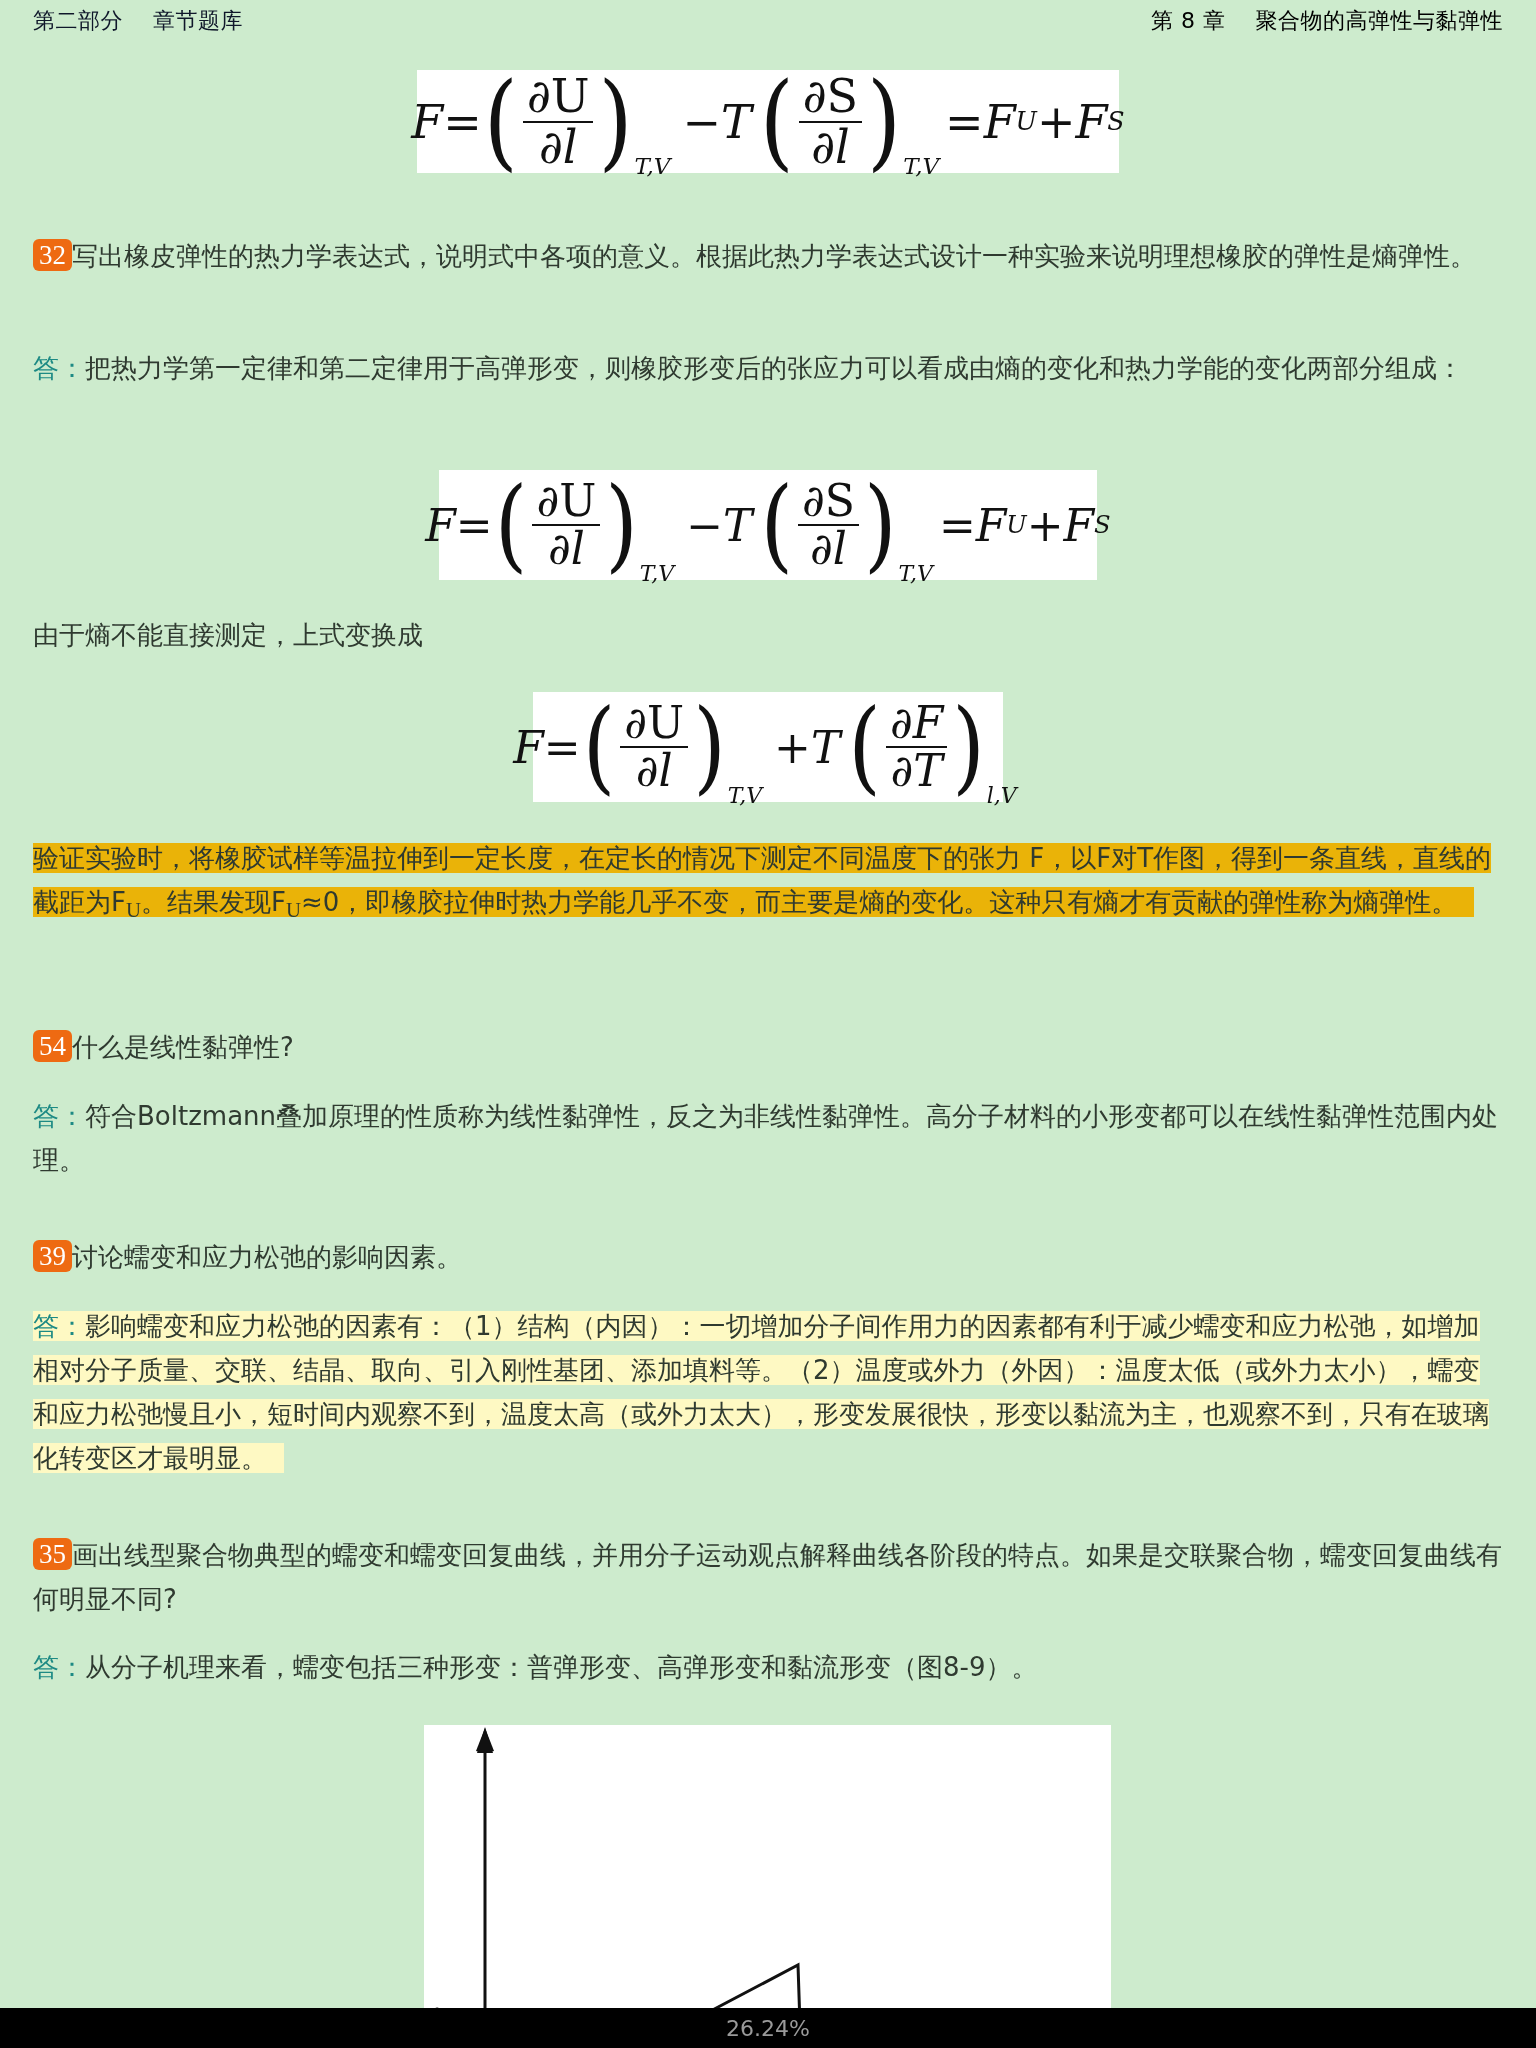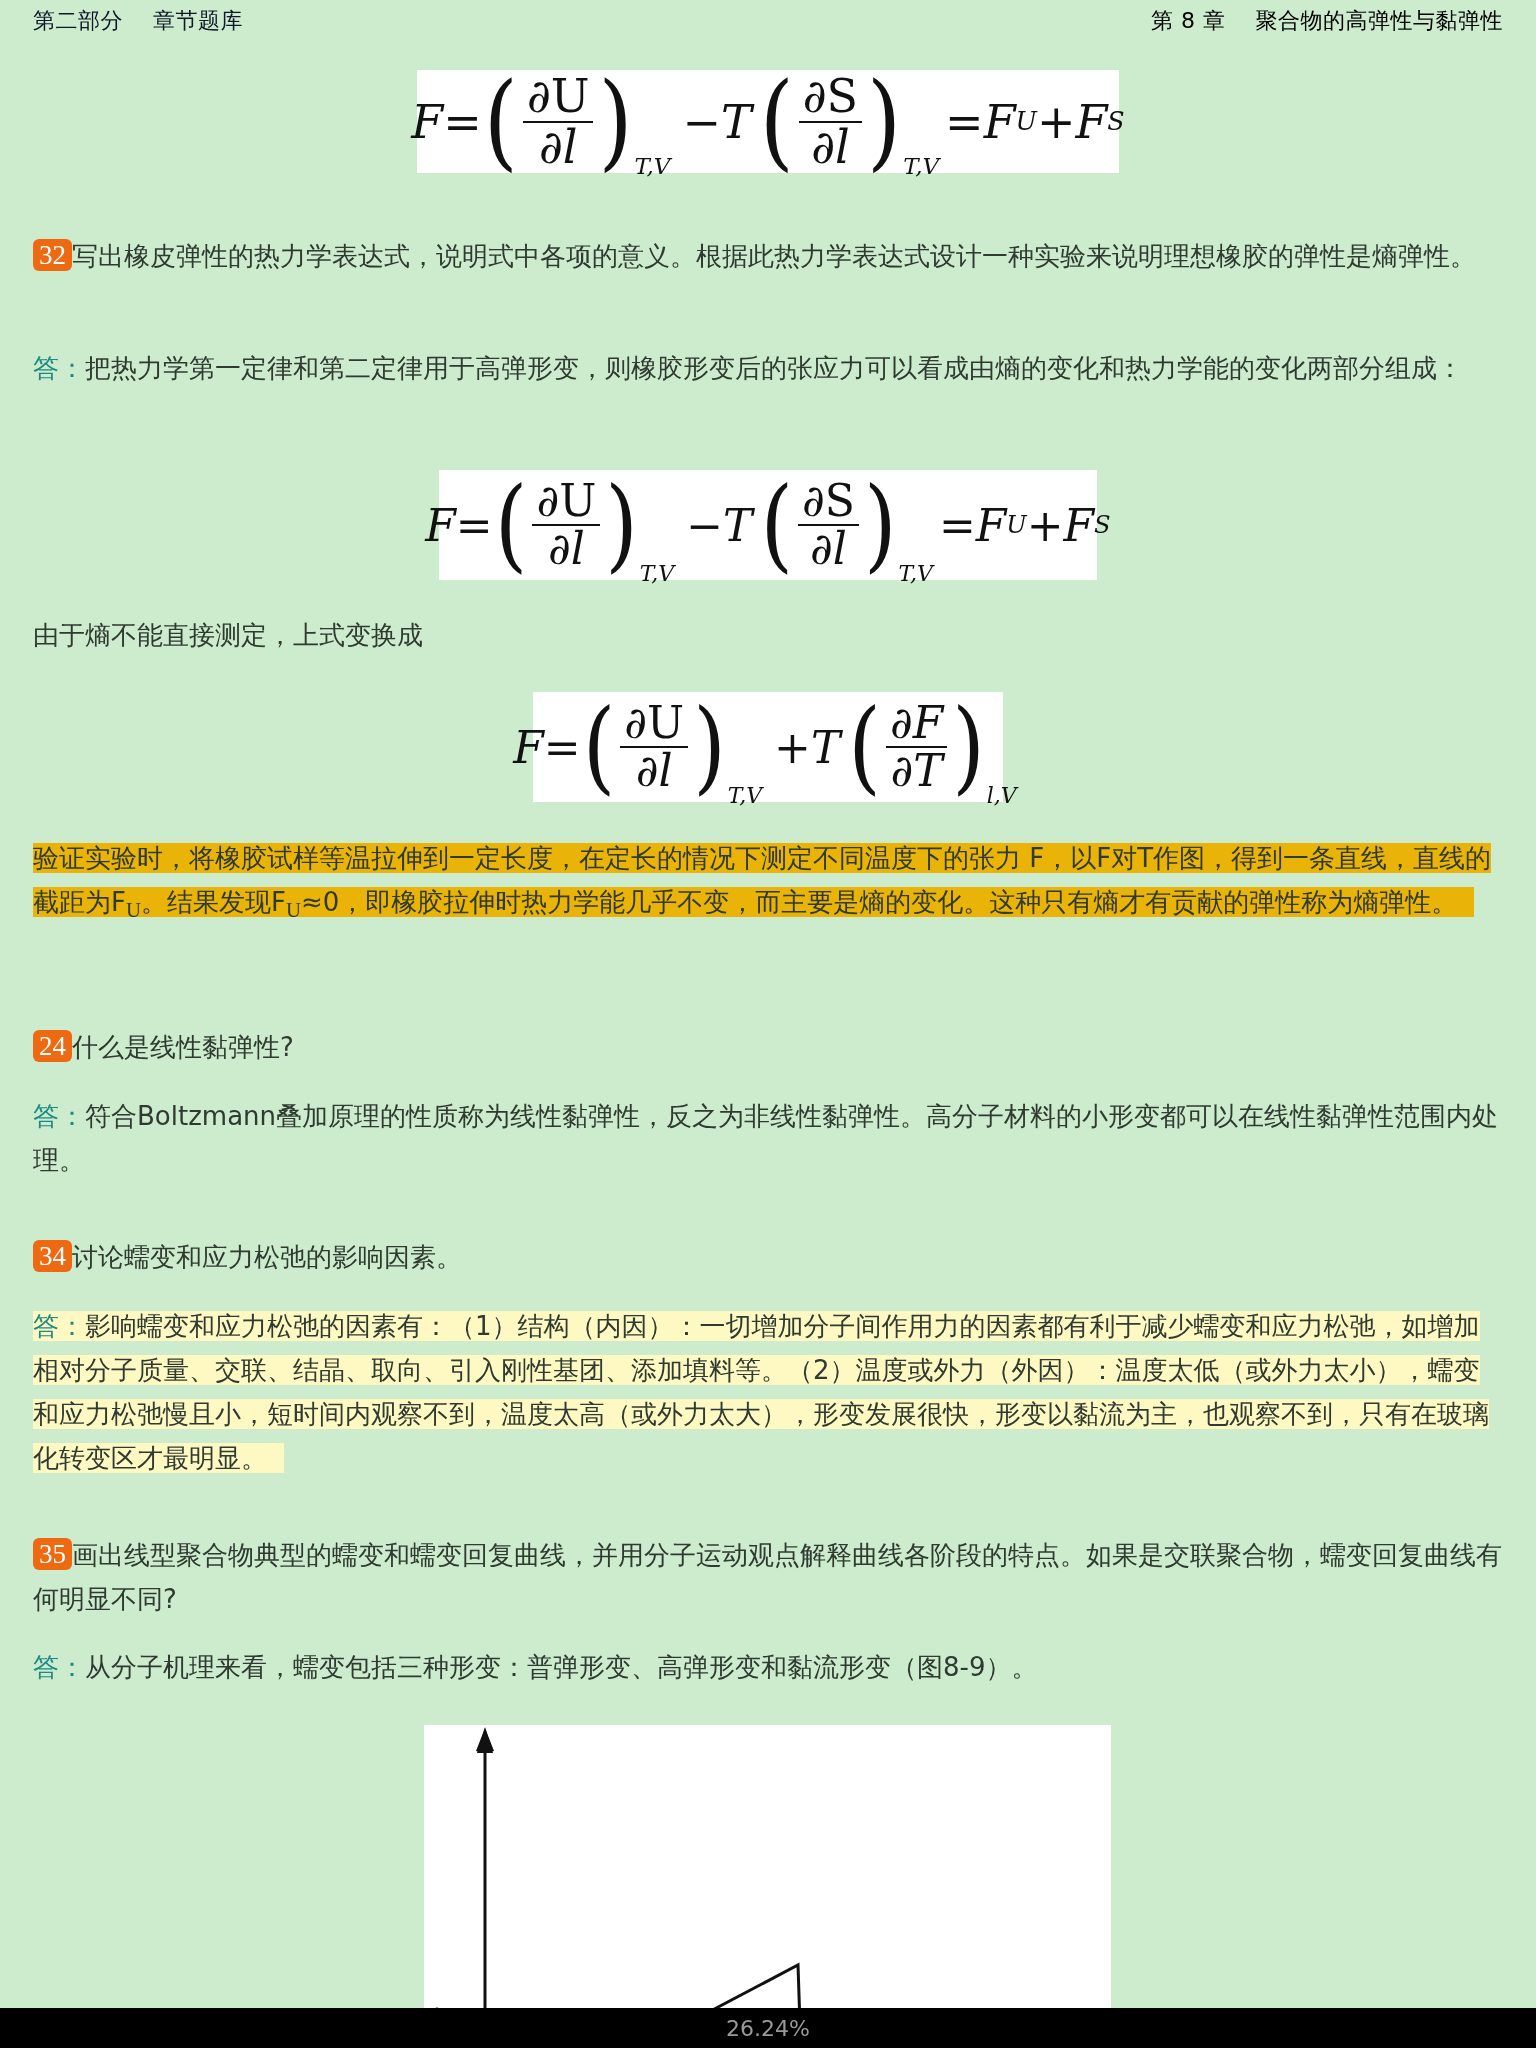--- a/index.html
+++ b/index.html
@@ -134,28 +134,28 @@
     </span>
   <span class="paren">)</span>
     <span class="sub">l,V</span>
 </div>
 
 <div class="para" style="top:836px;">
   <span class="sel"><span>验证实验时，将橡胶试样等温拉伸到一定长度，在定长的情况下测定不同温度下的张力 F，以F对T作图，得到一条直线，直线的截距为F</span><span class="subU">U</span><span>。结果发现F</span><span class="subU">U</span><span>≈0，即橡胶拉伸时热力学能几乎不变，而主要是熵的变化。这种只有熵才有贡献的弹性称为熵弹性。</span>&nbsp;&nbsp;</span>
 </div>
 
 <div class="para" style="top:1025px;">
-  <span class="q-badge">24</span><span>什么是线性黏弹性?</span>
+  <span class="q-badge">54</span><span>什么是线性黏弹性?</span>
 </div>
 <div class="para" style="top:1094px;">
   <span class="ans-label">答：</span><span>符合Boltzmann叠加原理的性质称为线性黏弹性，反之为非线性黏弹性。高分子材料的小形变都可以在线性黏弹性范围内处理。</span>
 </div>
 
 <div class="para" style="top:1235px;">
-  <span class="q-badge">34</span><span>讨论蠕变和应力松弛的影响因素。</span>
+  <span class="q-badge">39</span><span>讨论蠕变和应力松弛的影响因素。</span>
 </div>
 <div class="para" style="top:1304px;">
   <span class="hl"><span class="ans-label">答：</span><span>影响蠕变和应力松弛的因素有：（1）结构（内因）：一切增加分子间作用力的因素都有利于减少蠕变和应力松弛，如增加相对分子质量、交联、结晶、取向、引入刚性基团、添加填料等。（2）温度或外力（外因）：温度太低（或外力太小），蠕变和应力松弛慢且小，短时间内观察不到，温度太高（或外力太大），形变发展很快，形变以黏流为主，也观察不到，只有在玻璃化转变区才最明显。</span>&nbsp;&nbsp;</span>
 </div>
 
 <div class="para" style="top:1533px;">
   <span class="q-badge">35</span><span>画出线型聚合物典型的蠕变和蠕变回复曲线，并用分子运动观点解释曲线各阶段的特点。如果是交联聚合物，蠕变回复曲线有何明显不同?</span>
 </div>
 <div class="para" style="top:1645px;">
   <span class="ans-label">答：</span><span>从分子机理来看，蠕变包括三种形变：普弹形变、高弹形变和黏流形变（图8-9）。</span>

